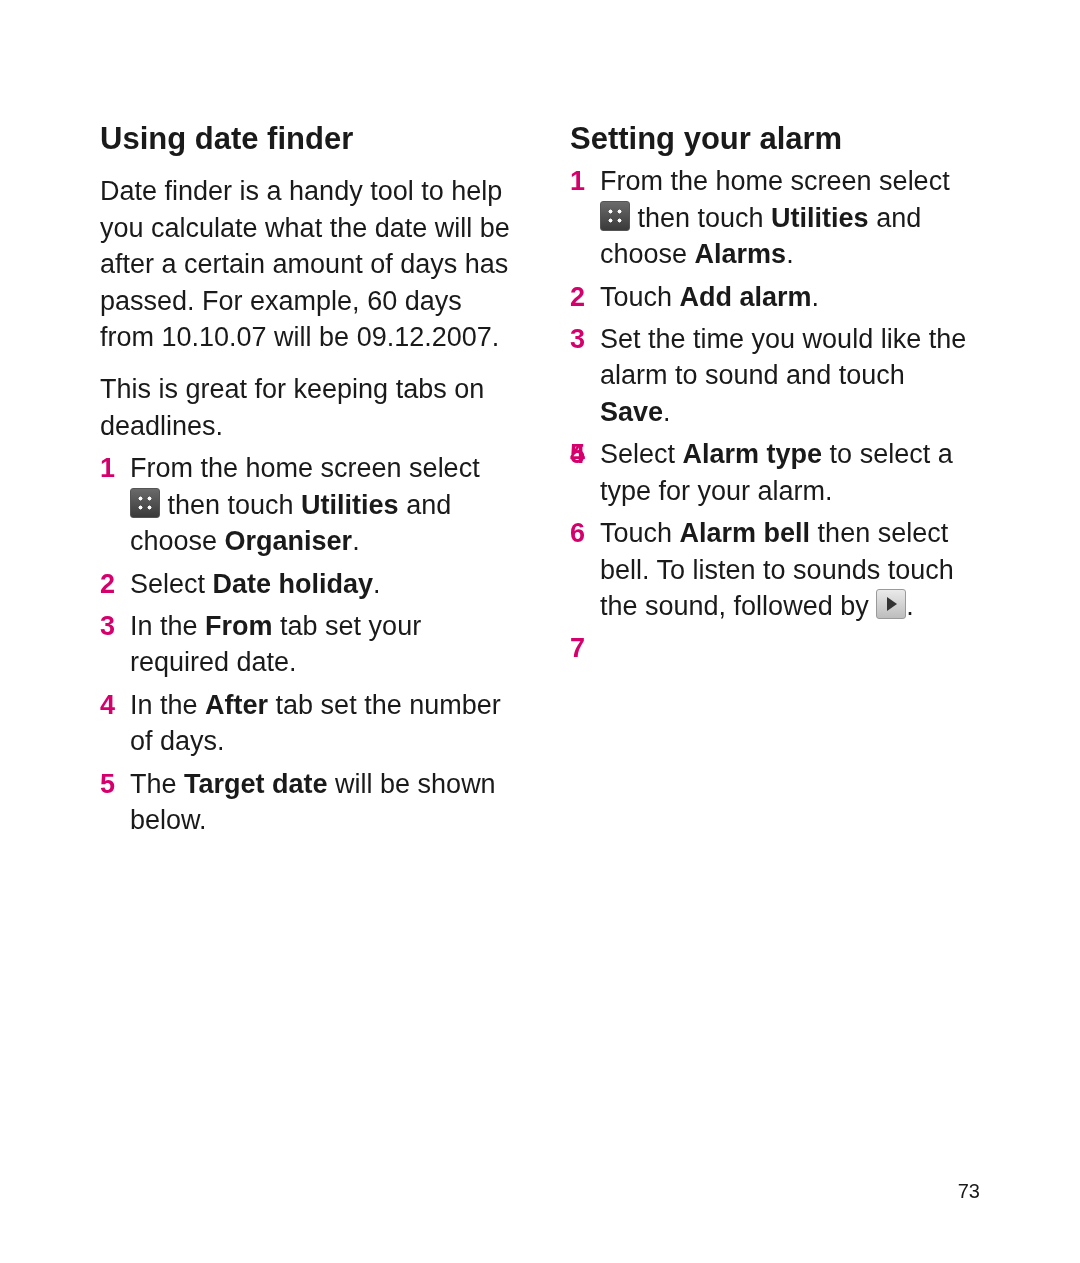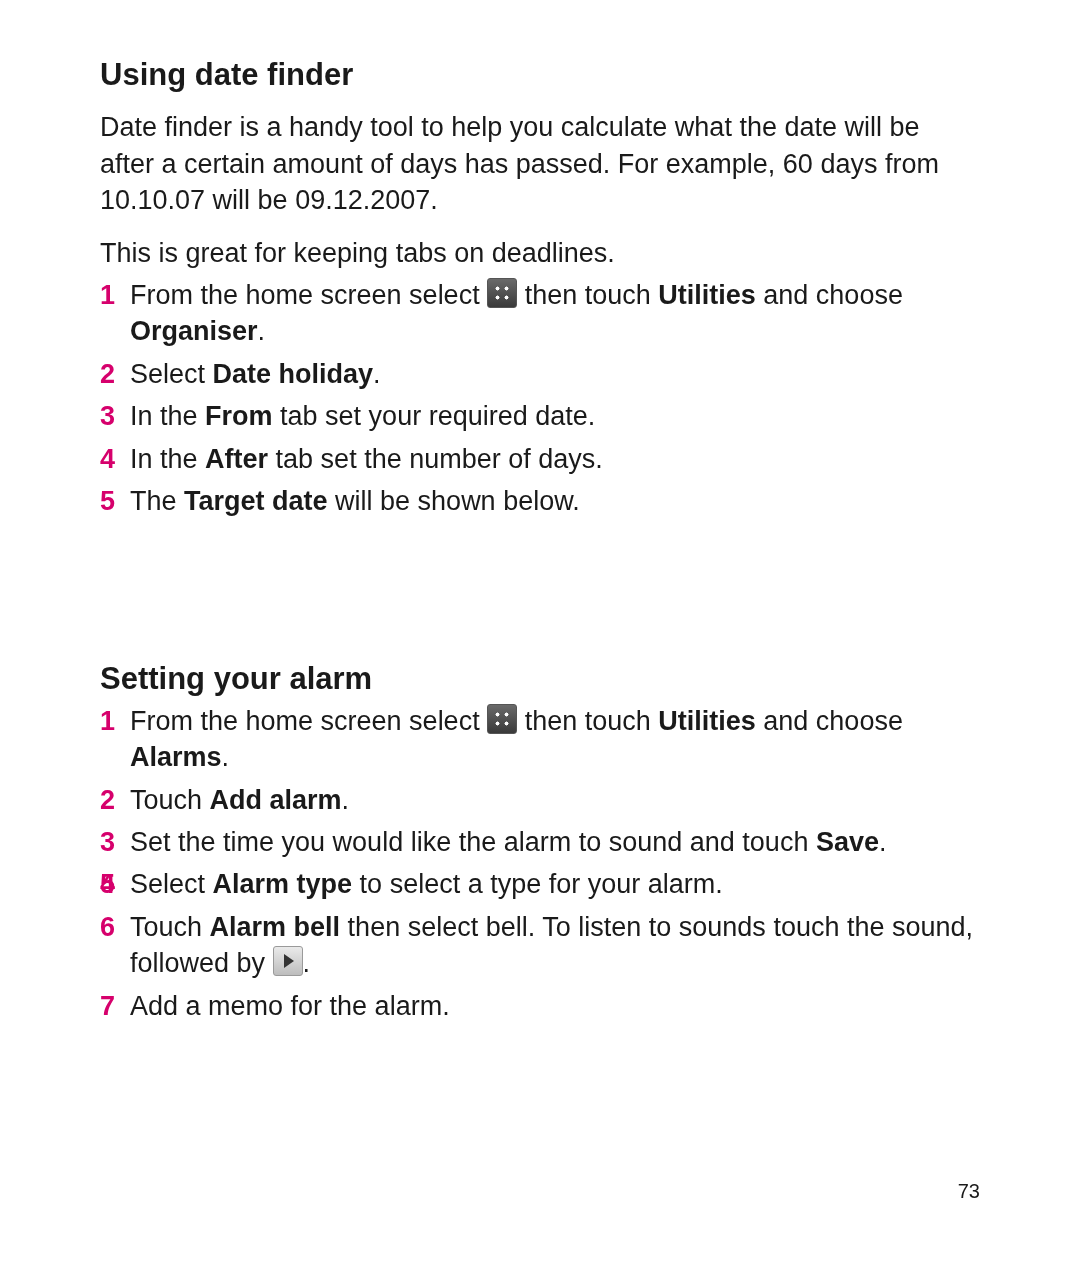--- a/index.html
+++ b/index.html
@@ -6,26 +6,25 @@
     margin: 0;
     padding: 0;
     width: 1080px;
     height: 1263px;
     background: #fff;
     font-family: "Segoe UI", "Helvetica Neue", Arial, sans-serif;
     color: #1a1a1a;
   }
   .page {
     box-sizing: border-box;
-    padding: 56px 100px 60px 100px;
+    padding: 120px 100px 60px 100px;
     display: flex;
     gap: 60px;
     height: 100%;
     position: relative;
-    flex-direction: column;
   }
   .col {
     flex: 1 1 0;
     min-width: 0;
   }
   h2 {
     font-size: 31px;
     font-weight: 700;
     margin: 0 0 6px 0;
     line-height: 1.2;
@@ -154,19 +153,18 @@
       <li>
         <span class="num">5</span>
         <span>Select </span><b>Alarm type</b><span> to select a type for your alarm.</span>
       </li>
       <li>
         <span class="num">6</span>
         <span>Touch </span><b>Alarm bell</b><span> then select bell. To listen to sounds touch the sound, followed by </span><span class="icon-play"></span><span>.</span>
       </li>
       <li>
         <span class="num">7</span>
-        <span>Add a memo for the alarm.</span>
       </li>
     </ol>
   </div>
 
   <div class="page-num">73</div>
 </div>
 
 </body></html>

